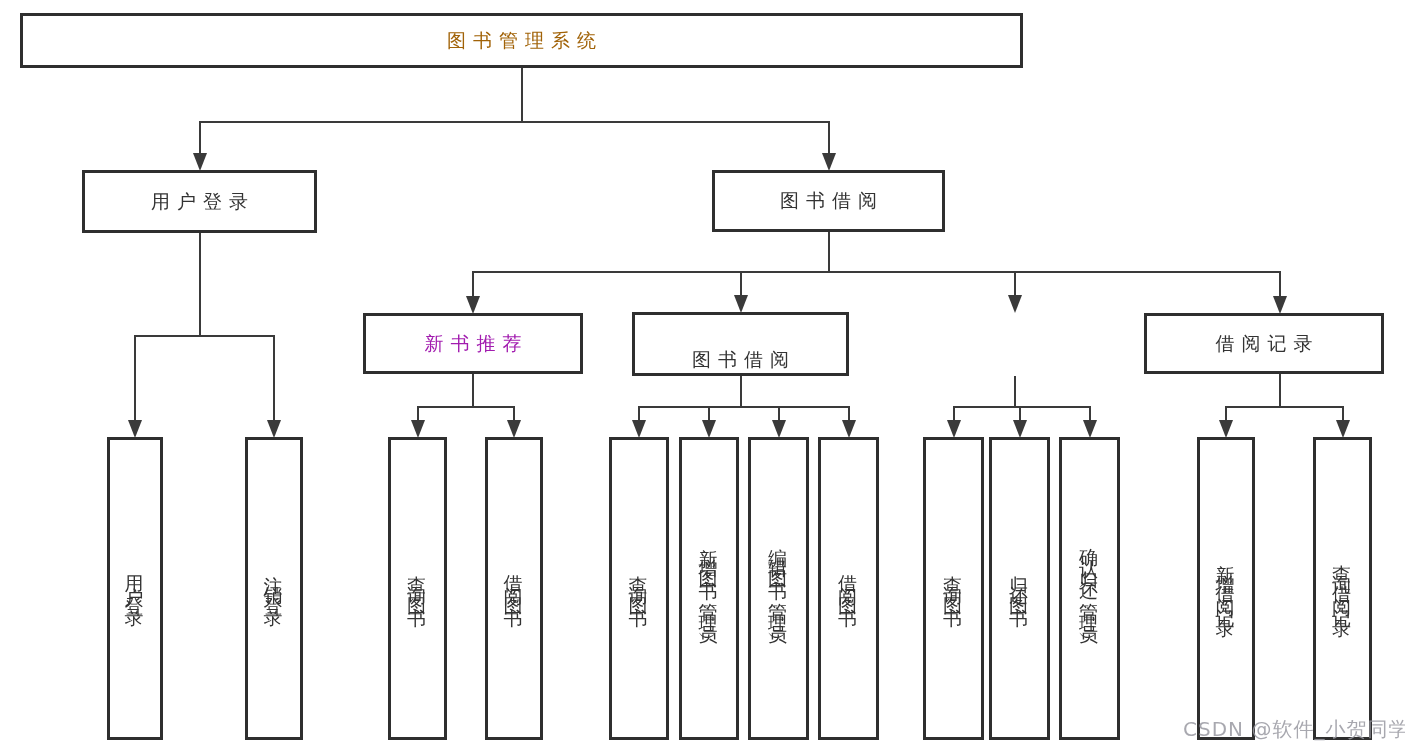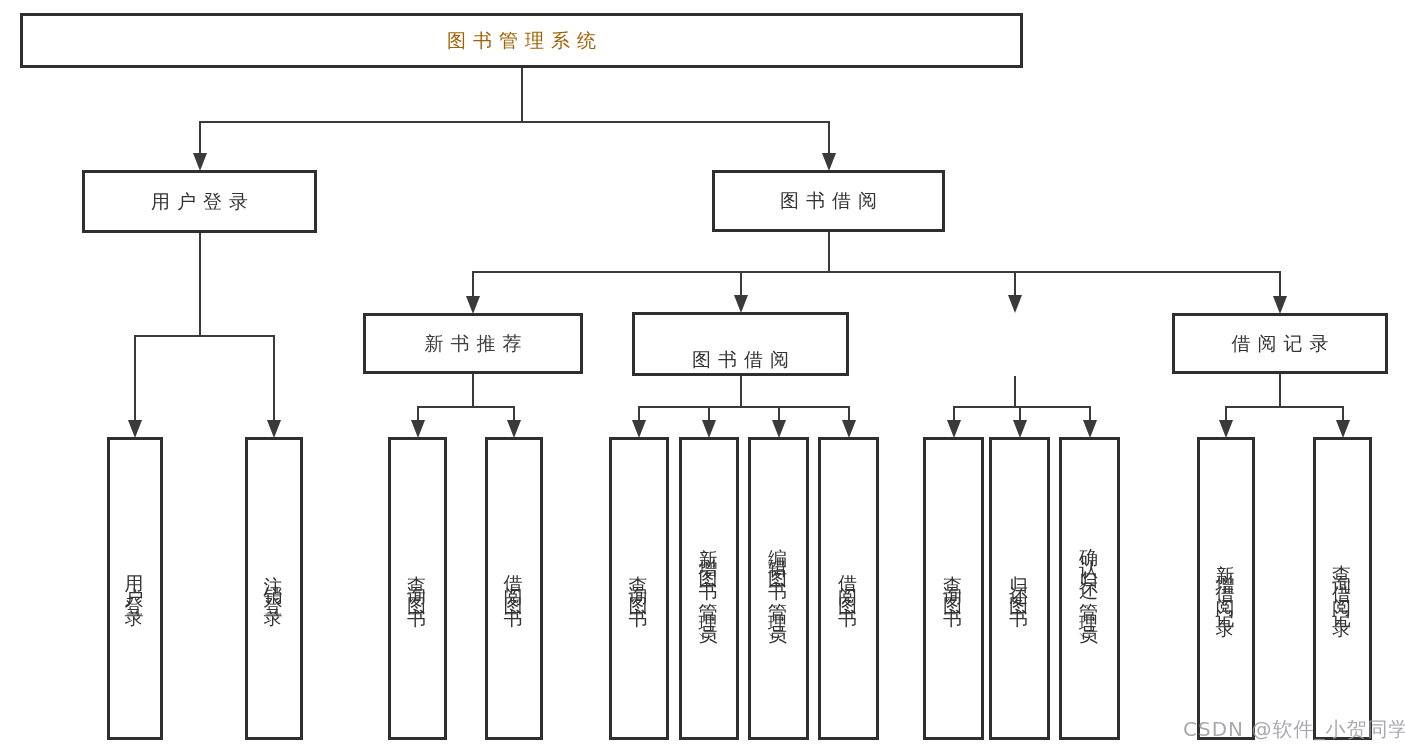--- a/index.html
+++ b/index.html
@@ -135,27 +135,27 @@
     <div class="arrowhead" style="left: 1335.5px; top: 420px; border-top-color: rgb(58, 58, 58);"></div>
     <div class="node horizontal" style="left: 20px; top: 13px; width: 1003px; height: 55px; border-color: rgb(47, 47, 47); color: #a16207;">
       <span>图书管理系统</span>
     </div>
     <div class="node horizontal" style="left: 82px; top: 170px; width: 235px; height: 63px; border-color: rgb(47, 47, 47); color: rgb(51, 51, 51);">
       <span>用户登录</span>
     </div>
     <div class="node horizontal" style="left: 712px; top: 170px; width: 233px; height: 62px; border-color: rgb(47, 47, 47); color: rgb(51, 51, 51);">
       <span>图书借阅</span>
     </div>
-    <div class="node horizontal" style="left: 363px; top: 313px; width: 220px; height: 61px; border-color: rgb(47, 47, 47); color: #404040;">
+    <div class="node horizontal" style="left: 363px; top: 313px; width: 220px; height: 61px; border-color: rgb(47, 47, 47); color: #a21caf;">
       <span>新书推荐</span>
     </div>
     <div class="node horizontal" style="left: 632px; top: 312px; width: 217px; height: 64px; border-color: rgb(47, 47, 47); color: rgb(51, 51, 51); align-items: flex-end;">
       <span>图书借阅</span>
     </div>
-    <div class="node horizontal" style="left: 1172px; top: 313px; width: 216px; height: 61px; border-color: rgb(47, 47, 47); color: rgb(51, 51, 51);">
+    <div class="node horizontal" style="left: 1144px; top: 313px; width: 240px; height: 61px; border-color: rgb(47, 47, 47); color: rgb(51, 51, 51);">
       <span>借阅记录</span>
     </div>
     <div class="node vertical" style="left: 107px; top: 437px; width: 56px; height: 303px; border-color: rgb(47, 47, 47); color: rgb(51, 51, 51);">
       <span>用户登录</span>
     </div>
     <div class="node vertical" style="left: 245px; top: 437px; width: 58px; height: 303px; border-color: rgb(47, 47, 47); color: rgb(51, 51, 51);">
       <span>注销登录</span>
     </div>
     <div class="node vertical" style="left: 388px; top: 437px; width: 59px; height: 303px; border-color: rgb(47, 47, 47); color: rgb(51, 51, 51);">
       <span>查询图书</span>

